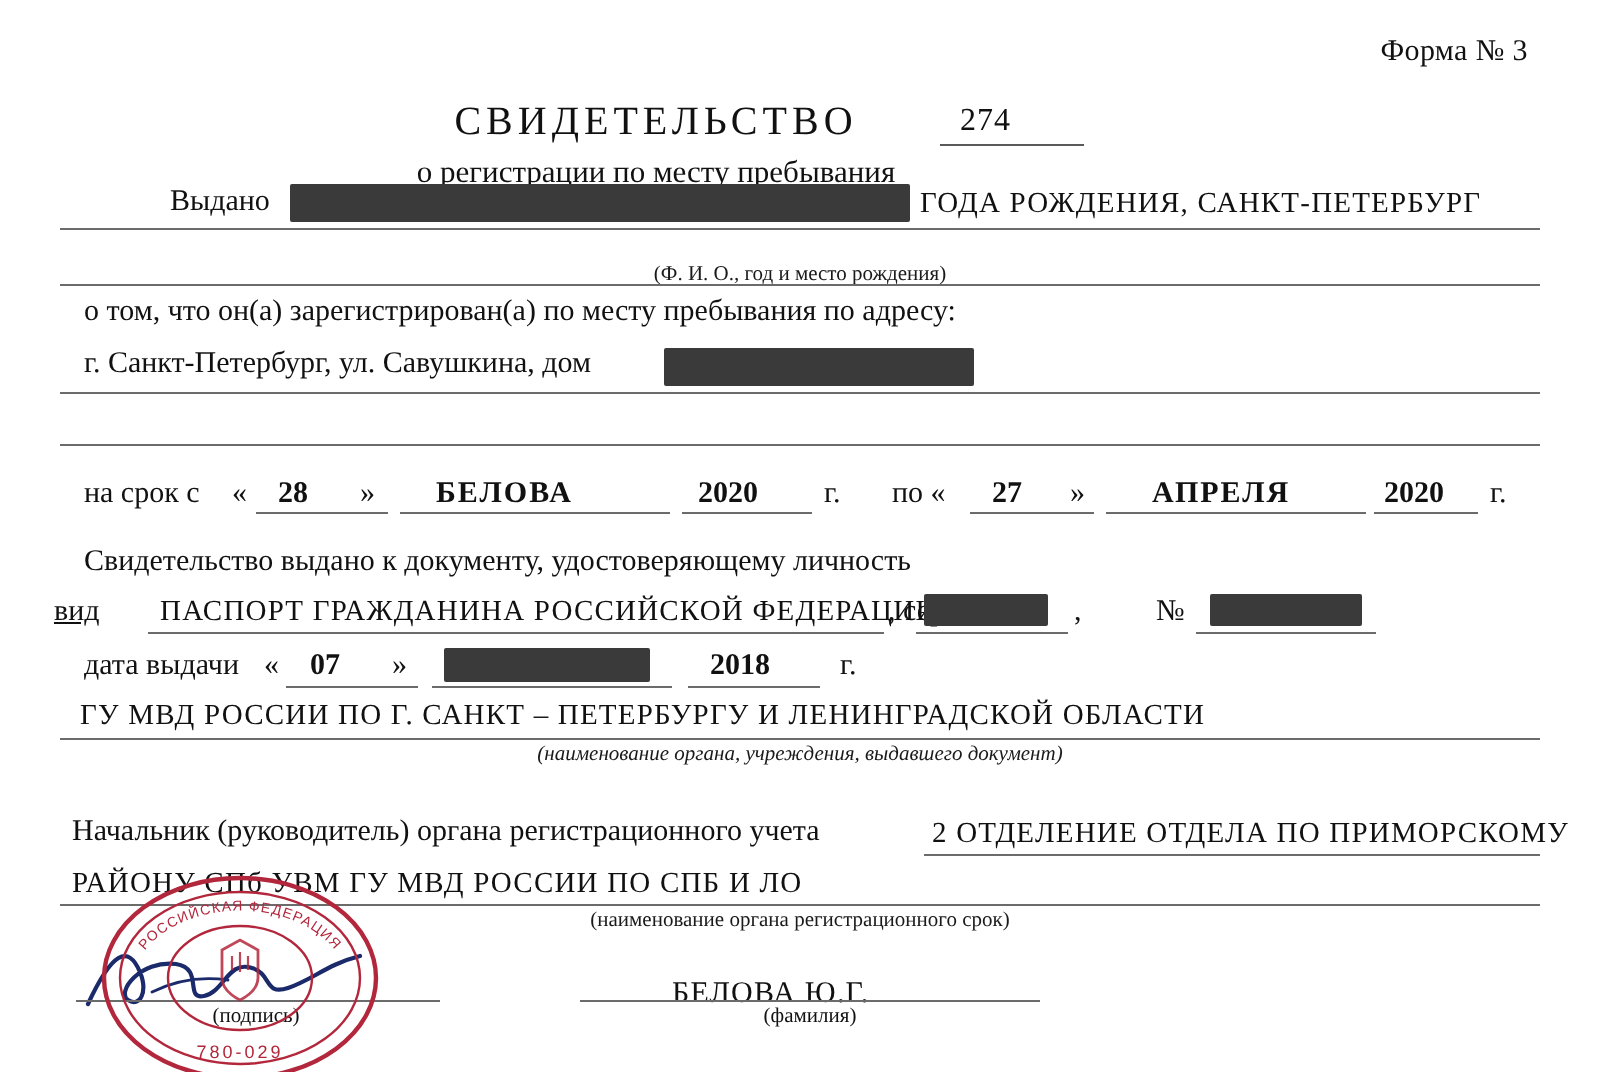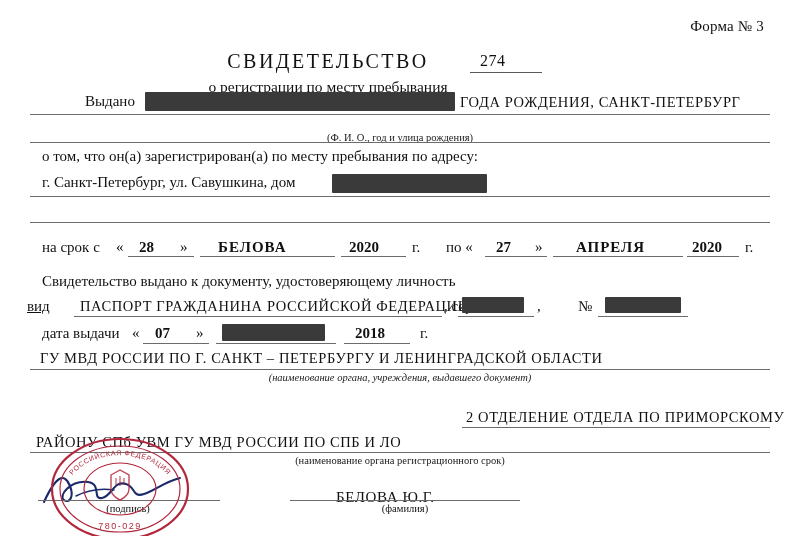--- a/index.html
+++ b/index.html
@@ -128,21 +128,21 @@
     <div class="title-sub">о регистрации по месту пребывания</div>
   </div>
   <div class="title-num">274</div>
   <div class="title-num-underline"></div>
 
   <div class="row" style="left:85px; top:93px;">Выдано</div>
   <div class="row spaced" style="left:460px; top:94px; font-size:14.5px;">ГОДА РОЖДЕНИЯ, САНКТ-ПЕТЕРБУРГ</div>
   <div class="redact" style="left:145px; top:92px; width:310px; height:19px;"></div>
   <div class="line" style="left:30px; top:114px; width:740px;"></div>
 
-  <div class="caption" style="top:132px;">(Ф. И. О., год и улица рождения)</div>
+  <div class="caption" style="top:132px;">(Ф. И. О., год и место рождения)</div>
 
   <div class="line" style="left:30px; top:142px; width:740px;"></div>
 
   <div class="row" style="left:42px; top:148px;">о том, что он(а) зарегистрирован(а) по месту пребывания по адресу:</div>
 
   <div class="row" style="left:42px; top:174px;">г. Санкт-Петербург, ул. Савушкина, дом</div>
   <div class="redact" style="left:332px; top:174px; width:155px; height:19px;"></div>
   <div class="line" style="left:30px; top:196px; width:740px;"></div>
 
   <div class="line" style="left:30px; top:222px; width:740px;"></div>
@@ -188,20 +188,21 @@
   <div class="redact" style="left:222px; top:324px; width:103px; height:17px;"></div>
   <div class="line" style="left:216px; top:343px; width:120px;"></div>
   <div class="row bold-val" style="left:355px; top:325px;">2018</div>
   <div class="line" style="left:344px; top:343px; width:66px;"></div>
   <div class="row" style="left:420px; top:325px;">г.</div>
 
   <div class="row sm spaced" style="left:40px; top:350px;">ГУ  МВД  РОССИИ  ПО  Г. САНКТ – ПЕТЕРБУРГУ  И  ЛЕНИНГРАДСКОЙ ОБЛАСТИ</div>
   <div class="line" style="left:30px; top:369px; width:740px;"></div>
   <div class="caption" style="top:372px;font-style:italic;">(наименование органа, учреждения, выдавшего документ)</div>
 
+  <div class="row" style="left:36px; top:408px;">Начальник (руководитель) органа регистрационного учета</div>
   <div class="row sm spaced" style="left:466px; top:409px;">2 ОТДЕЛЕНИЕ ОТДЕЛА  ПО ПРИМОРСКОМУ</div>
   <div class="line" style="left:462px; top:427px; width:308px;"></div>
   <div class="row sm spaced" style="left:36px; top:434px;">РАЙОНУ СПб УВМ  ГУ  МВД  РОССИИ  ПО  СПБ  И  ЛО</div>
   <div class="line" style="left:30px; top:452px; width:740px;"></div>
   <div class="caption" style="top:455px;">(наименование органа регистрационного срок)</div>
 
   <div class="sig">
     <svg width="150" height="44" viewBox="0 0 150 44">
       <path d="M4 36 C16 10, 24 6, 30 20 C34 30, 30 38, 24 34 C18 30, 30 14, 48 16 C62 18, 52 34, 62 32 C72 30, 74 14, 86 18 C96 21, 92 32, 104 28 C116 24, 124 16, 140 12" fill="none" stroke="#1b2a6b" stroke-width="2.1" stroke-linecap="round"></path>
       <path d="M36 30 C48 24, 60 22, 74 24" fill="none" stroke="#1b2a6b" stroke-width="1.4" stroke-linecap="round"></path>

